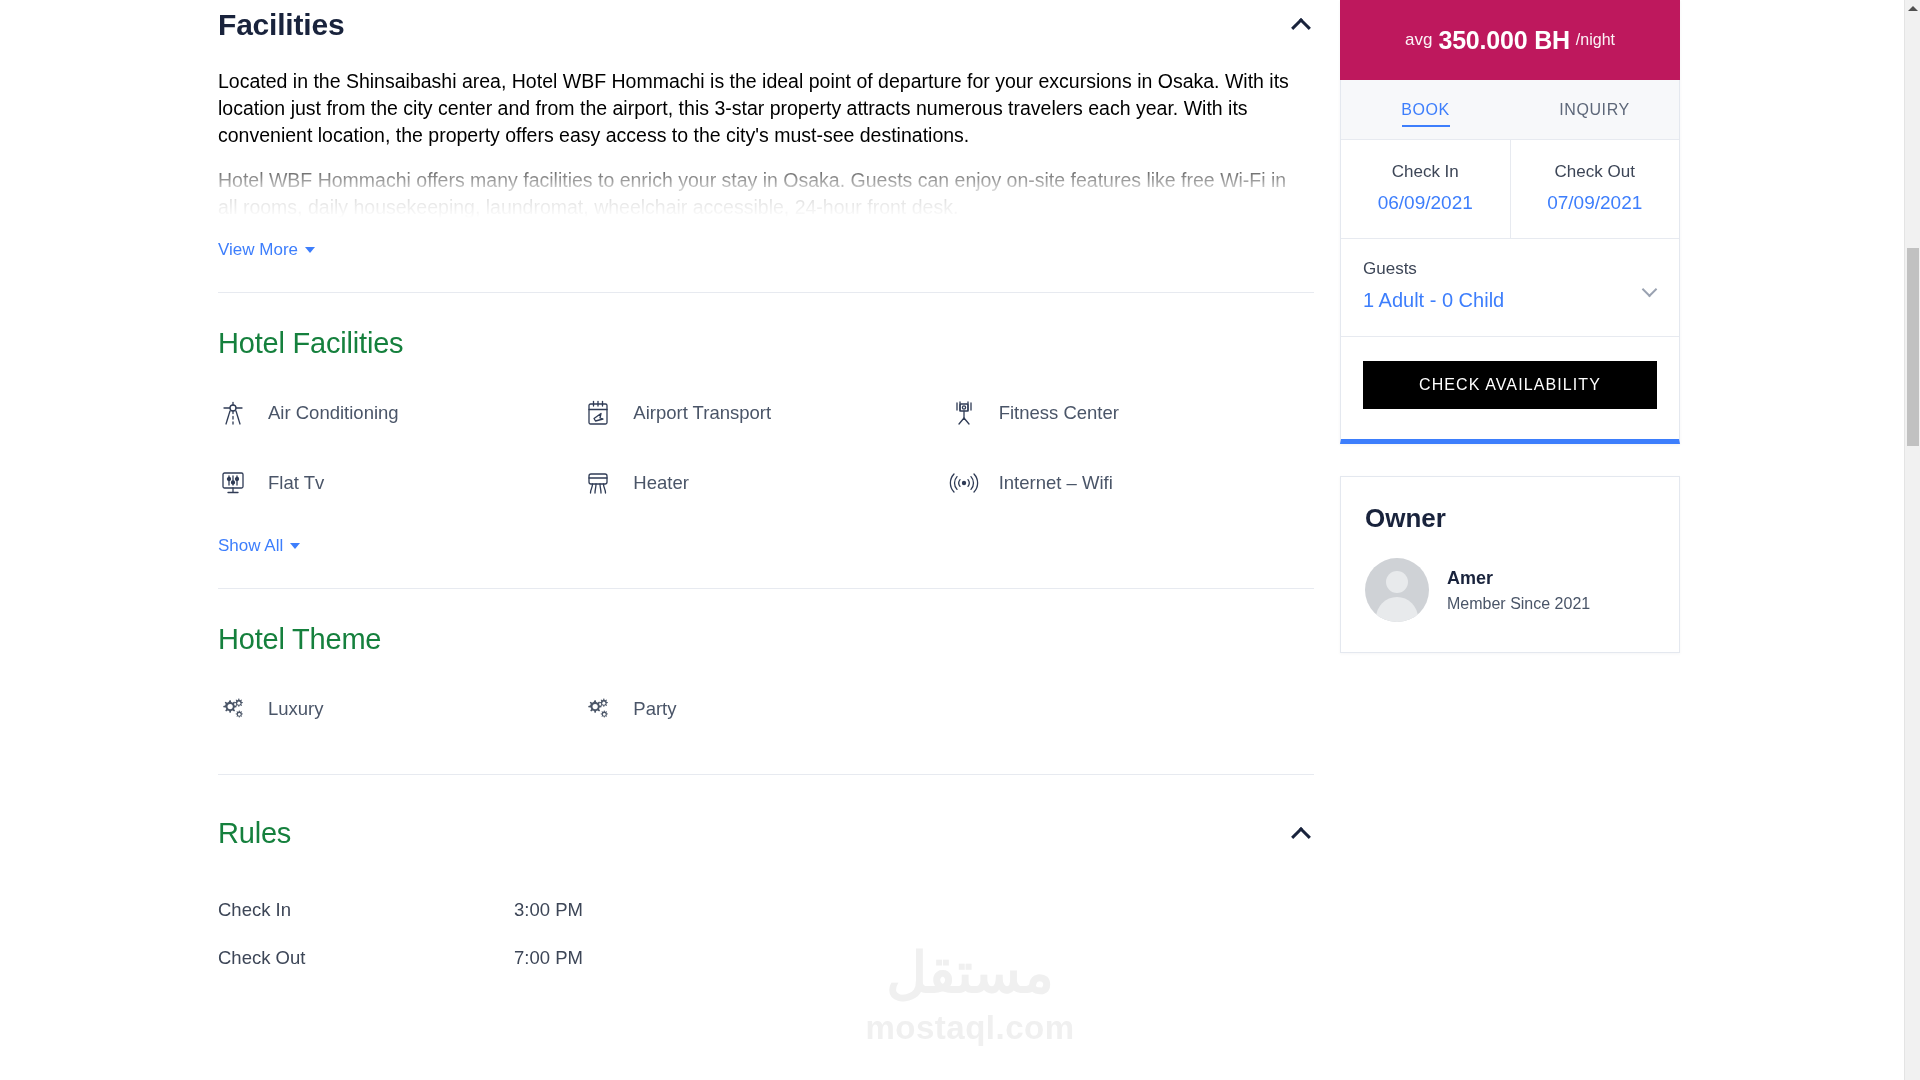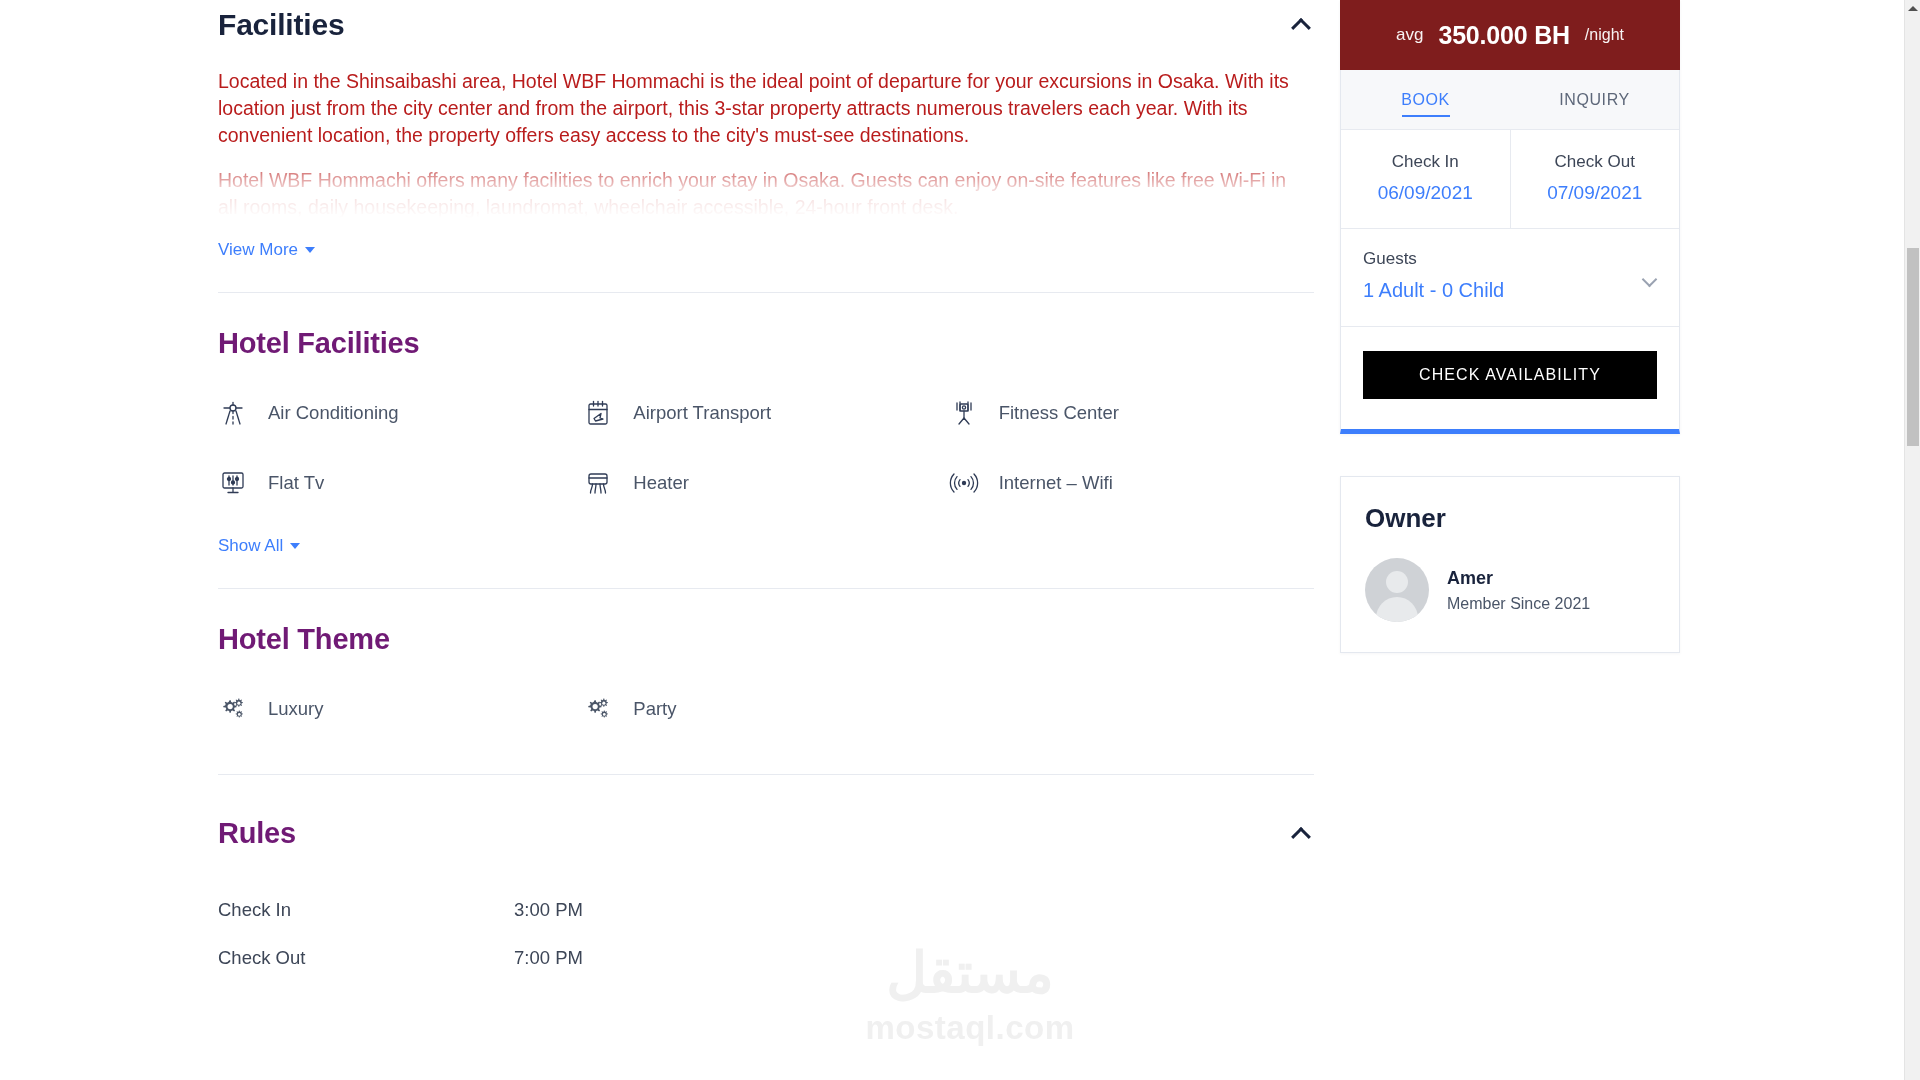--- a/index.html
+++ b/index.html
@@ -49,21 +49,21 @@
 
   .desc-wrap {
     position: relative;
     margin-top: 26px;
     height: 150px;
     overflow: hidden;
   }
   .desc-p {
     font-size: 19.5px;
     line-height: 27px;
-    color: #b91c1c;
+    color: #000000;
     max-width: 1090px;
   }
   .desc-p + .desc-p { margin-top: 18px; }
   .desc-fade {
     position: absolute;
     left: 0; right: 0; bottom: 0;
     height: 64px;
     background: linear-gradient(to bottom, rgba(255,255,255,0) 0%, rgba(255,255,255,0.82) 55%, #ffffff 100%);
     pointer-events: none;
   }
@@ -86,22 +86,22 @@
 
   .divider {
     height: 1px;
     background: #e7eaf0;
     margin-top: 32px;
   }
 
   .block { margin-top: 34px; }
   .block-title {
     font-size: 29px;
-    font-weight: 700;
-    color: #701a75;
+    font-weight: 400;
+    color: #15803d;
     letter-spacing: -0.2px;
   }
 
   .grid3 {
     display: grid;
     grid-template-columns: repeat(3, 1fr);
     margin-top: 38px;
   }
   .feat {
     display: flex;
@@ -155,27 +155,27 @@
     width: 340px;
   }
 
   .book-card {
     background: #ffffff;
     border: 1px solid #e4e8ef;
     border-bottom: 5px solid #3d7efc;
     box-shadow: 0 1px 3px rgba(25,35,60,0.05);
   }
   .price-bar {
-    background: #7f1d1d;
+    background: #be185d;
     color: #ffffff;
-    height: 70px;
+    height: 80px;
     display: flex;
     align-items: center;
     justify-content: center;
-    gap: 15px;
+    gap: 6px;
     margin: -1px -1px 0 -1px;
   }
   .price-avg { font-size: 17px; font-weight: 400; opacity: .95; }
   .price-amt { font-size: 25px; font-weight: 700; letter-spacing: -0.2px; }
   .price-per { font-size: 16px; font-weight: 400; opacity: .95; }
 
   .tabs {
     display: flex;
     background: #f7f8fa;
     height: 59px;
@@ -243,21 +243,21 @@
     background: #000000;
     color: #ffffff;
     border: none;
     font-family: inherit;
     font-size: 16px;
     letter-spacing: 1.1px;
     cursor: pointer;
   }
 
   .owner-card {
-    margin-top: 42px;
+    margin-top: 32px;
     background: #ffffff;
     border: 1px solid #e4e8ef;
     padding: 26px 24px 30px;
     box-shadow: 0 1px 3px rgba(25,35,60,0.04);
   }
   .owner-title {
     font-size: 26px;
     font-weight: 700;
     color: #19233c;
   }

